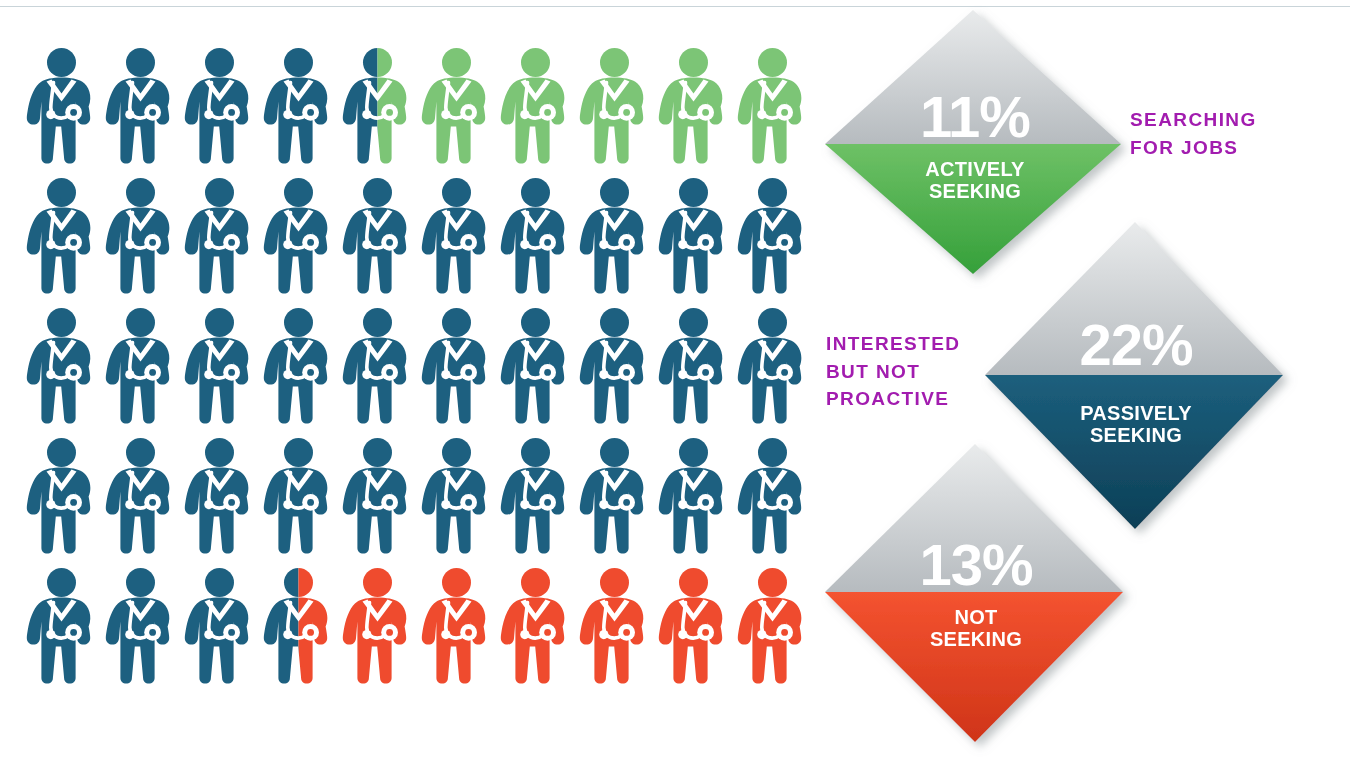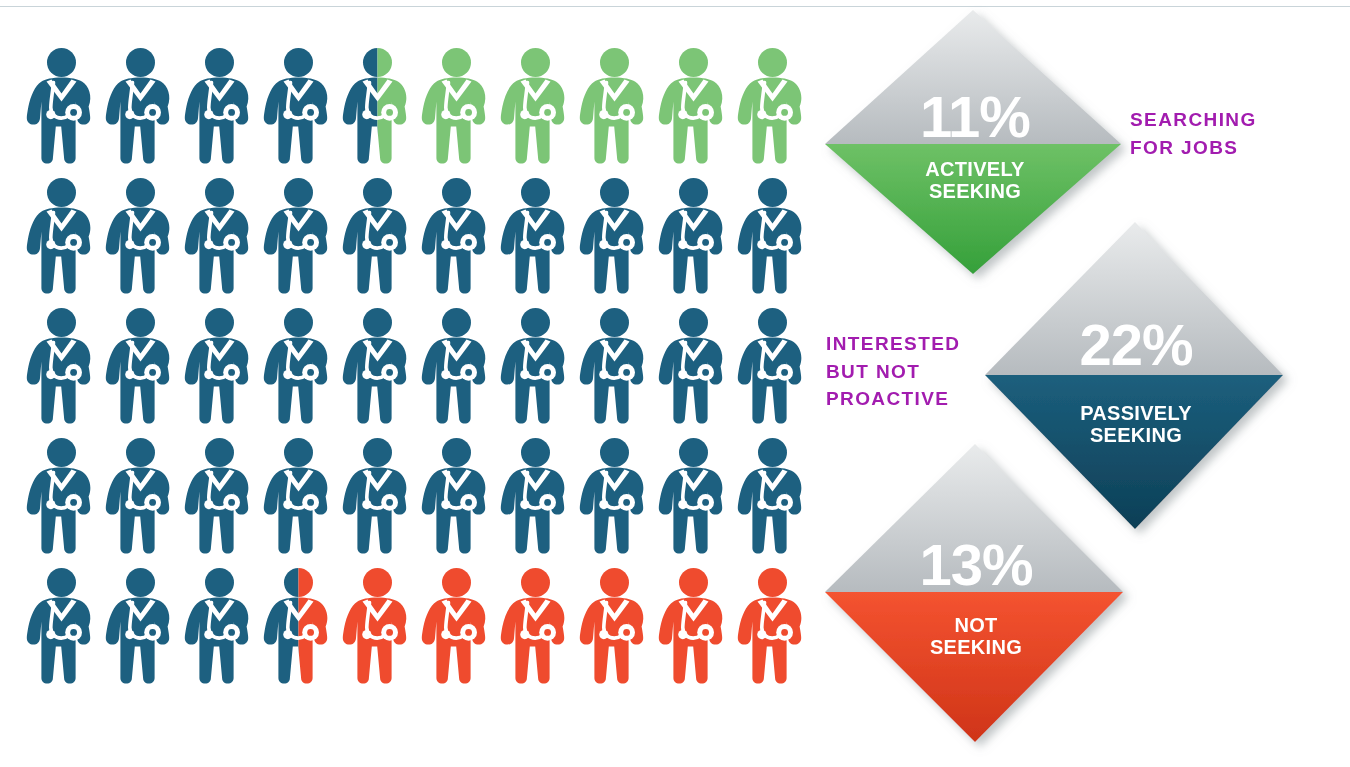--- a/index.html
+++ b/index.html
@@ -2527,17 +2527,17 @@
         <filter id="sh2" x="-20%" y="-20%" width="150%" height="150%">
           <feDropShadow dx="5" dy="5" stdDeviation="5" flood-color="#8d9499" flood-opacity="0.55"></feDropShadow>
         </filter>
       </defs>
       <g filter="url(#sh2)">
         <polygon points="155,4 303,152 5,152" fill="url(#gGray2)"></polygon>
         <polygon points="5,152 303,152 155,302" fill="url(#gCol2)"></polygon>
       </g>
     </svg>
     <div class="dmd-pct" style="top:96px;">13%</div>
-    <div class="dmd-label" style="top:174px;">NOT
+    <div class="dmd-label" style="top:166px;">NOT
 SEEKING</div>
   </div>
 
 </div>
 
 </body></html>

